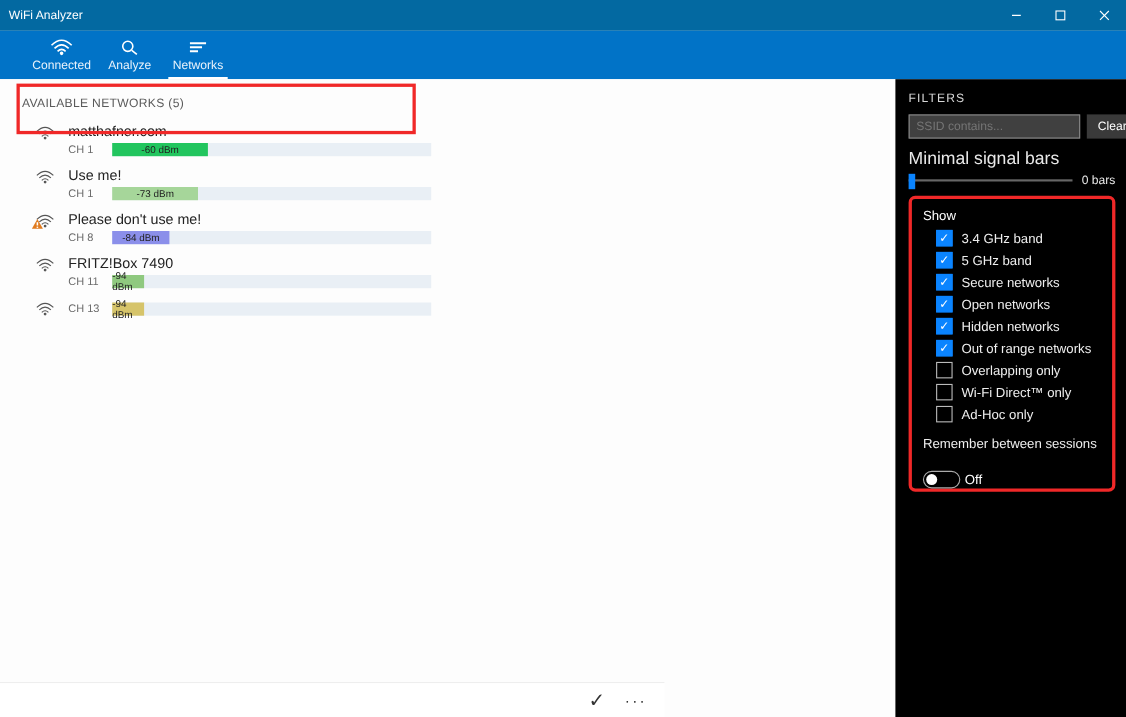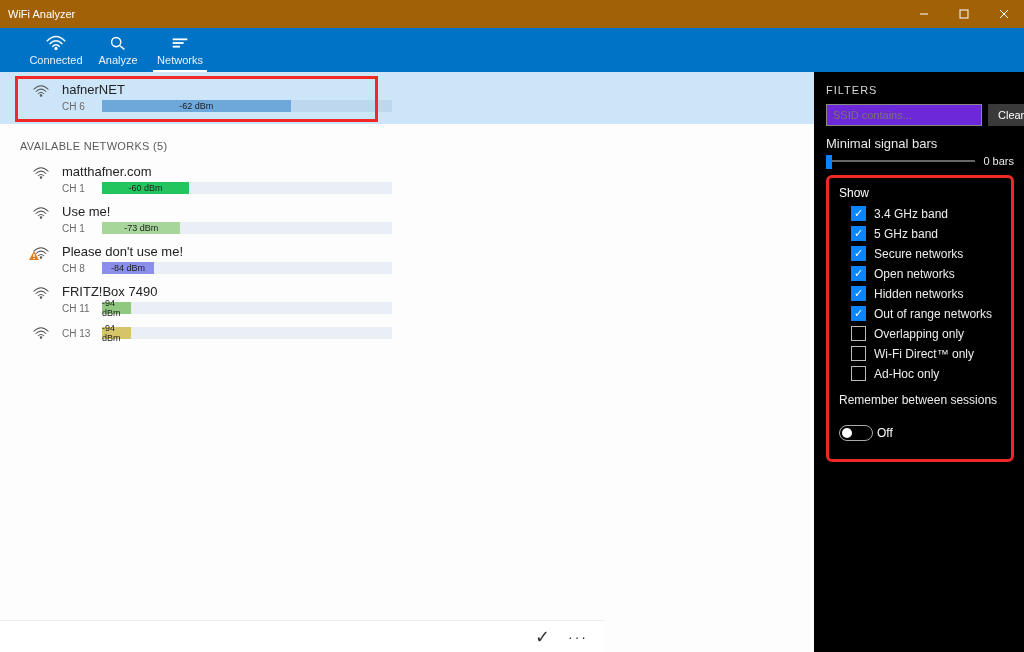--- a/index.html
+++ b/index.html
@@ -1,18 +1,18 @@
 <!DOCTYPE html>
 <html><head>
 <meta charset="utf-8">
 <style>
 * { margin: 0; padding: 0; box-sizing: border-box; font-family: "Segoe UI", Arial, sans-serif; }
 html, body { width: 1024px; height: 652px; overflow: hidden; background: #fff; }
 
-.titlebar { height: 28px; background: #a16207; display: flex; align-items: center; color: #fff; font-size: 11px; padding-left: 8px; }
+.titlebar { height: 28px; background: #0369a1; display: flex; align-items: center; color: #fff; font-size: 11px; padding-left: 8px; }
 .titlebar .spacer { flex: 1; }
 .titlebar .win-btn { width: 40px; height: 28px; display: flex; align-items: center; justify-content: center; cursor: pointer; }
 .titlebar svg { fill: none; stroke: #fff; stroke-width: 1; }
 
 .navbar { height: 44px; background: #0173c7; display: flex; align-items: flex-end; padding-left: 25px; color: #e8f2fb; }
 .nav-item { display: flex; flex-direction: column; align-items: center; width: 62px; font-size: 11px; padding-bottom: 6px; cursor: pointer; position: relative; }
 .nav-item svg { height: 16px; width: 22px; margin-bottom: 3px; }
 .nav-item.active::after { content: ""; position: absolute; bottom: 0; left: 4px; right: 4px; height: 2px; background: #fff; }
 
 .body { display: flex; height: calc(100% - 72px); }
@@ -31,29 +31,29 @@
 .bar-track { width:290px; height:12px; background:#e9eff5; position:relative; }
 .connected-bg .bar-track { background:#bdd7ee; }
 .bar-fill { height:100%; display:flex; align-items:center; justify-content:center; font-size:9px; color:#222; }
 
 .section-title { padding: 16px 20px 8px 20px; font-size: 11px; color:#5a5a5a; letter-spacing:0.3px; }
 .net-item { padding: 4px 32px 6px 32px; }
 
 .filters { width: 210px; background:#000; color:#fff; font-size:12px; padding:12px 10px 10px 12px; position:relative; }
 .filters-h { font-size:11px; letter-spacing:1px; color:#d7d7d7; margin-bottom:8px; }
 .f-row { display:flex; gap:6px; margin-bottom:10px; }
-.ssid-input { flex:1; background:#6d28d9; border:1px solid #888; color:#aaa; font-size:11px; padding:4px 6px; }
+.ssid-input { flex:1; background:#404040; border:1px solid #888; color:#aaa; font-size:11px; padding:4px 6px; }
 .clear-btn { background:#3a3a3a; border:none; color:#fff; font-size:11px; padding:4px 10px; cursor:pointer; }
-.lbl { font-size:13px; color:#e8e8e8; margin-bottom:4px; }
+.lbl { font-size:16px; color:#e8e8e8; margin-bottom:4px; }
 .slider-row { display:flex; align-items:center; gap:8px; margin-bottom:8px; }
 .slider { flex:1; height:2px; background:#666; position:relative; cursor:pointer; }
 .slider .thumb { position:absolute; left:0; top:-5px; width:6px; height:14px; background:#0a84ff; }
 .bars-txt { font-size:11px; color:#e8e8e8; white-space:nowrap; }
 
-.show-box { border:3px solid #f02828; border-radius:6px; padding:8px 6px 18px 6px; margin-top:2px; }
+.show-box { border:3px solid #f02828; border-radius:6px; padding:8px 6px 0 6px; margin-top:2px; }
 .show-h { font-size:12px; margin-bottom:6px; margin-left:4px; }
 .chk-row { display:flex; align-items:center; gap:8px; margin:5px 0 5px 16px; cursor:pointer; }
 .chk { width:15px; height:15px; border:1px solid #bbb; display:flex; align-items:center; justify-content:center; font-size:11px; }
 .chk.checked { background:#0a84ff; border-color:#0a84ff; color:#fff; }
 .chk-lbl { font-size:12px; color:#eee; }
 .remember { font-size:12px; margin:12px 0 18px 4px; color:#eee; }
 .toggle-row { display:flex; align-items:center; gap:4px; margin-left:4px; cursor:pointer; }
 .toggle { width:34px; height:16px; border:1px solid #aaa; border-radius:10px; position:relative; }
 .toggle .knob { position:absolute; left:2px; top:2px; width:10px; height:10px; border-radius:50%; background:#fff; }
 .toggle-lbl { font-size:12px; }
@@ -113,43 +113,20 @@
         <line x1="4" y1="12" x2="12" y2="12"></line>
       </svg>
     <span>Networks</span>
   </div>
 </div>
 
 <div class="body">
   <div class="main">
     <div class="highlight-box"></div>
 
-    <div class="connected-bg">
-      <div class="row">
-        <div class="wifi-ico">
-          <svg viewBox="0 0 24 16" fill="none" stroke="#555" stroke-width="1.4">
-              <path d="M2 6 Q12 -4 22 6"></path>
-              <path d="M5 9 Q12 2 19 9"></path>
-              <path d="M8 12 Q12 8 16 12"></path>
-              <circle cx="12" cy="14" r="1" fill="#555"></circle>
-            </svg>
-        </div>
-        <div class="net-body">
-          <div class="ssid">hafnerNET</div>
-          <div class="subrow">
-            <div class="ch">CH 6</div>
-            <div class="bar-track">
-              <div class="bar-fill" id="conn-bar" style="width: 65%; background: rgb(110, 167, 217);">
-                <span>-62 dBm</span>
-              </div>
-            </div>
-          </div>
-        </div>
-      </div>
-    </div>
 
     <div class="section-title">AVAILABLE NETWORKS (5)</div>
     <div id="net-list">
         <div class="net-item row">
           <div class="wifi-ico "><svg viewBox="0 0 24 16" fill="none" stroke="#555" stroke-width="1.4">
               <path d="M2 6 Q12 -4 22 6"></path>
               <path d="M5 9 Q12 2 19 9"></path>
               <path d="M8 12 Q12 8 16 12"></path>
               <circle cx="12" cy="14" r="1" fill="#555"></circle>
             </svg></div>

